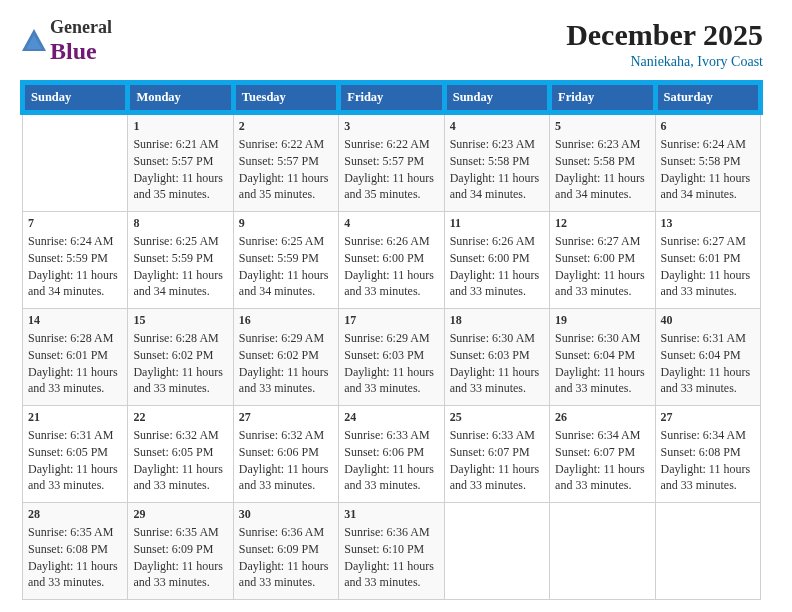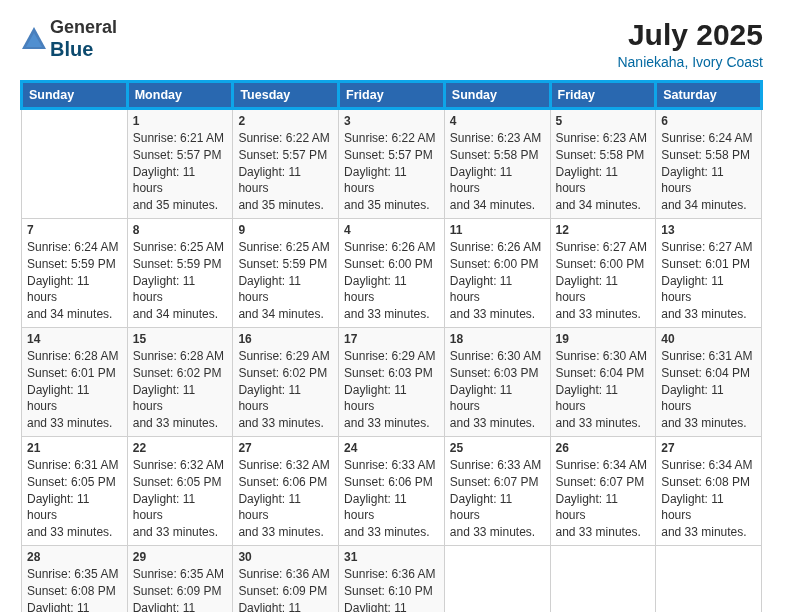--- a/index.html
+++ b/index.html
@@ -9,20 +9,21 @@
       font-family: Arial, sans-serif;
       background: #fff;
       overflow: hidden;
     }
     .page {
       width: 783px;
       height: 612px;
       padding: 18px 20px 12px 20px;
       display: flex;
       flex-direction: column;
+      font-family: Liberation Serif, serif;
     }
     .header {
       display: flex;
       align-items: flex-start;
       justify-content: space-between;
       margin-bottom: 10px;
     }
     .logo {
       display: flex;
       align-items: center;
@@ -31,23 +32,23 @@
       display: flex;
       flex-direction: column;
       line-height: 1.1;
     }
     .logo-general {
       font-size: 18px;
       font-weight: bold;
       color: #333;
     }
     .logo-blue {
-      font-size: 20px;
-      font-weight: bold;
-      color: #0c4a6e;
+      font-size: 24px;
+      font-weight: bold;
+      color: #701a75;
     }
     .logo-icon {
       width: 28px;
       height: 28px;
       margin-right: 2px;
     }
     .title-block {
       text-align: right;
     }
     .month-year {
@@ -67,21 +68,21 @@
       width: 100%;
       table-layout: fixed;
     }
     .calendar th {
       background-color: #2968b0;
       color: #fff;
       text-align: left;
       padding: 5px 6px;
       font-size: 12.5px;
       font-weight: bold;
-      border: 3px solid #0ea5e9;
+      border: 5px solid #0ea5e9;
       margin-left: 43px;
     }
     .calendar td {
       vertical-align: top;
       padding: 4px 5px;
       border: 1px solid #d0d0d0;
       font-size: 10.5px;
       color: #333;
       height: 85px;
       background: #fff;
@@ -116,21 +117,21 @@
       <svg class="logo-icon" viewBox="0 0 28 28" xmlns="http://www.w3.org/2000/svg">
         <polygon points="14,2 26,24 2,24" fill="#2968b0" opacity="0.85"></polygon>
         <polygon points="14,8 22,22 6,22" fill="#5599dd" opacity="0.6"></polygon>
       </svg>
       <div class="logo-text">
         <span class="logo-general">General</span>
         <span class="logo-blue">Blue</span>
       </div>
     </div>
     <div class="title-block">
-      <div class="month-year">July 2025</div>
+      <div class="month-year">December 2025</div>
       <div class="location">Naniekaha, Ivory Coast</div>
     </div>
   </div>
 
   <table class="calendar">
     <thead>
       <tr>
       <th>Sunday</th>
           <th>Monday</th>
           <th>Tuesday</th>

